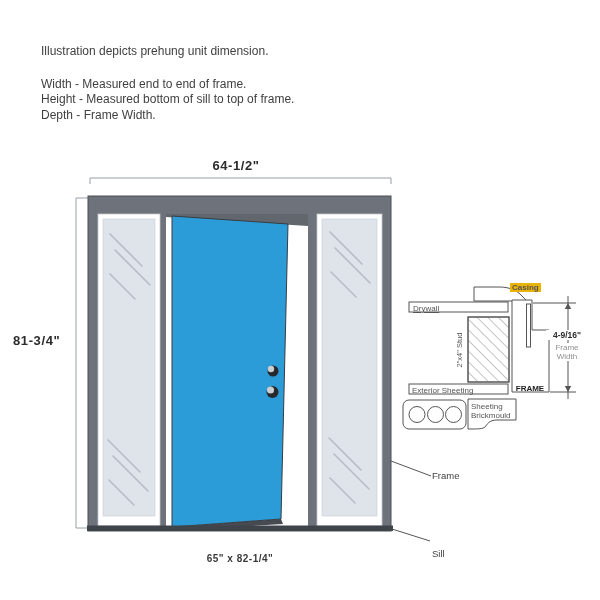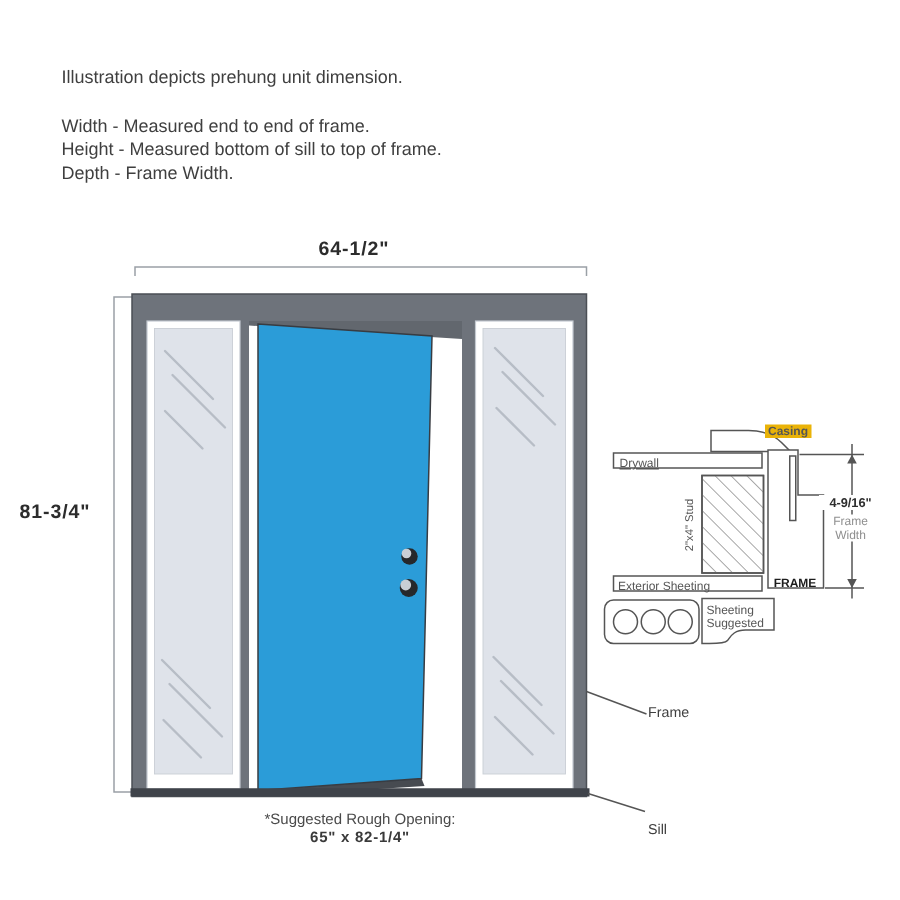--- a/index.html
+++ b/index.html
@@ -138,27 +138,26 @@
   <div class="txt defs"><span>Width - Measured end to end of frame.</span>
 <span>Height - Measured bottom of sill to top of frame.</span>
 <span>Depth - Frame Width.</span></div>
 
   <div class="txt dim dim-top">64-1/2"</div>
   <div class="txt dim dim-left">81-3/4"</div>
 
   <div class="txt calloutsm lbl-frame">Frame</div>
   <div class="txt calloutsm lbl-sill">Sill</div>
 
-  <div class="txt rough1">*Suggested Rough Opening:</div>
   <div class="txt rough2">65" x 82-1/4"</div>
 
   <div class="txt d-lbl d-casing">Casing</div>
   <div class="txt d-lbl d-drywall">Drywall</div>
   <div class="txt d-lbl d-stud">2"x4" Stud</div>
   <div class="txt d-lbl d-sheeting">Exterior Sheeting</div>
   <div class="txt d-frame">FRAME</div>
   <div class="txt d-lbl d-brick"><span>Sheeting</span>
-<span>Suggested</span></div>
+<span>Brickmould</span></div>
   <div class="txt d-dimval">4-9/16"</div>
   <div class="txt d-framewidth"><span>Frame</span>
 <span>Width</span></div>
 
 </div>
 
 </body></html>

